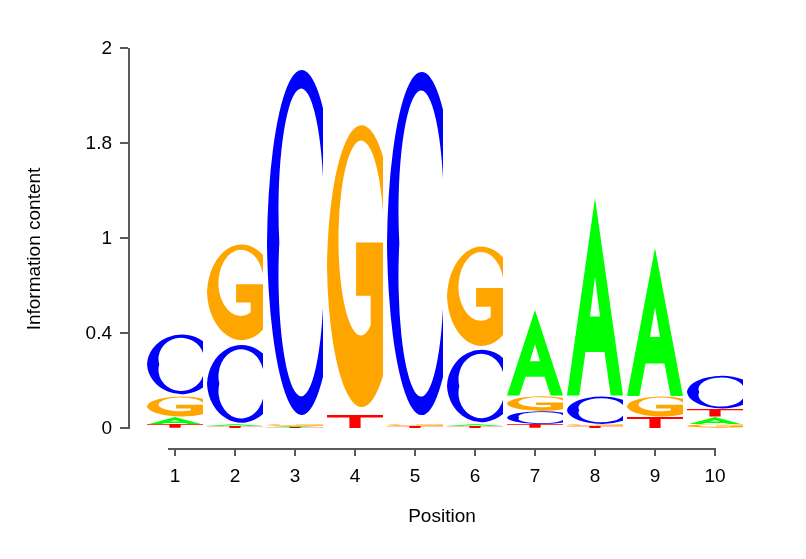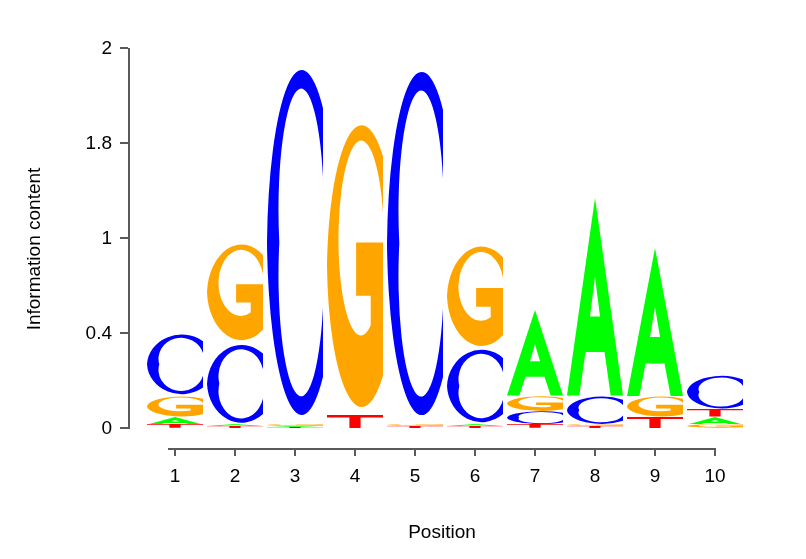--- a/index.html
+++ b/index.html
@@ -95,21 +95,21 @@
     text-align: center;
     font-size: 19px;
     color: #000000;
     transform: rotate(-90deg);
     transform-origin: center center;
     white-space: nowrap;
   }
   #x-axis-title {
     position: absolute;
     left: 168px;
-    top: 521px;
+    top: 505px;
     width: 548px;
     text-align: center;
     font-size: 19px;
     color: #000000;
   }
 
   
   #logo-area {
     position: absolute;
     left: 0;

